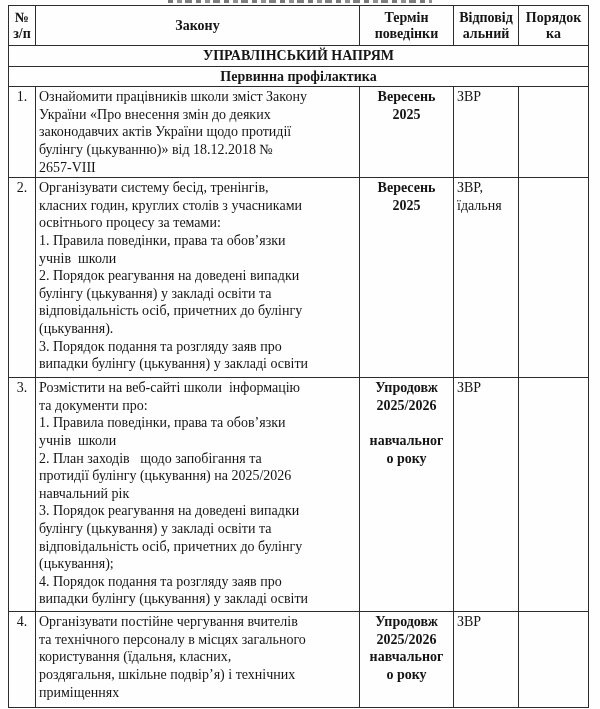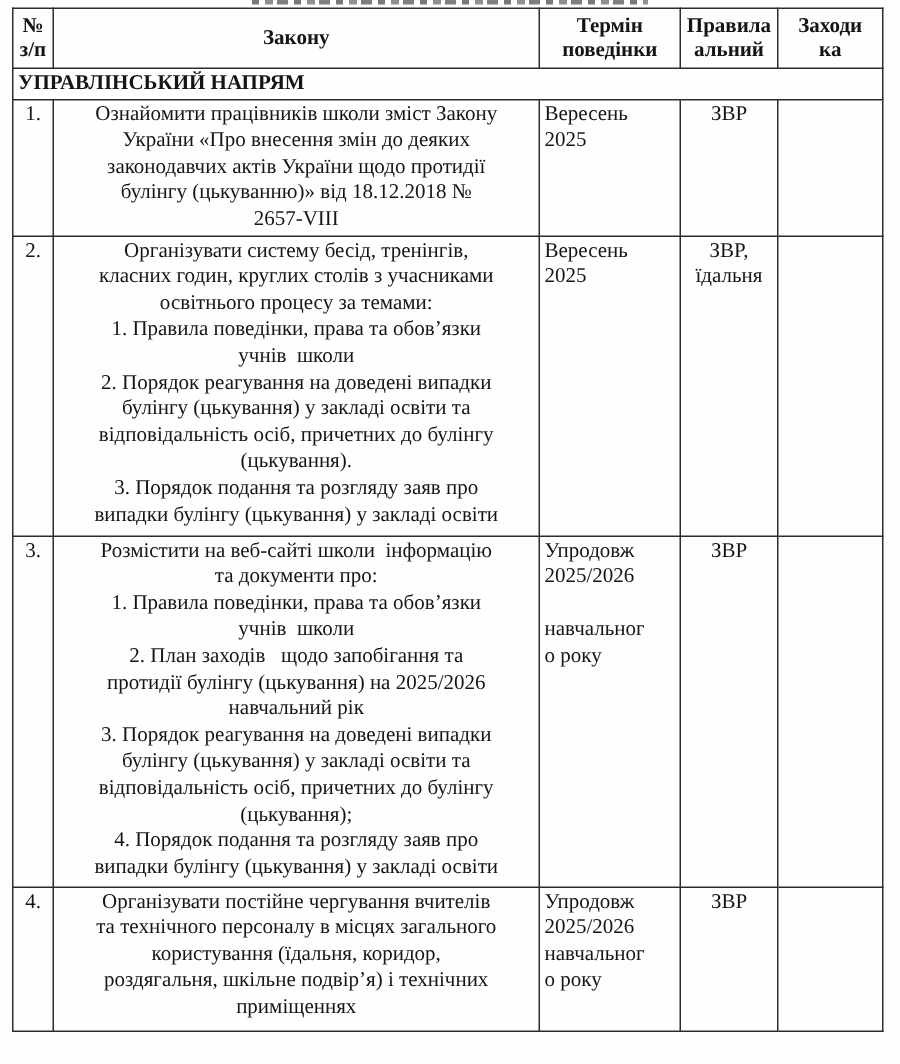--- a/index.html
+++ b/index.html
@@ -61,53 +61,54 @@
 
   .plan th {
     font-weight: bold;
     text-align: center;
     vertical-align: middle;
     white-space: pre-line;
     line-height: 16px;
     padding: 1px 1px;
   }
   .section-cell {
+    text-align: center;
     font-weight: bold;
     font-size: 15px;
     vertical-align: middle;
     line-height: 17px;
     padding: 0 2px;
   }
   .subsection-cell {
     text-align: center;
     font-weight: bold;
     font-size: 14px;
     vertical-align: middle;
     line-height: 13px;
     padding: 0 2px;
   }
   .cell-num {
     text-align: center;
     white-space: pre-wrap;
     padding-top: 2px;
   }
   .cell-activity {
-    text-align: center;
+    text-align: left;
     white-space: pre-wrap;
     padding-left: 6px;
     padding-right: 4px;
     padding-top: 2px;
   }
   .cell-term {
-    text-align: left;
-    white-space: pre-wrap;
-    padding-top: 2px;
+    text-align: center;
+    white-space: pre-wrap;
+    padding-top: 2px;
+    font-weight: bold;
   }
   .cell-resp {
-    text-align: center;
     white-space: pre-wrap;
     padding-top: 2px;
   }
   .cell-mark {
     text-align: center;
   }
 </style>
 </head>
 <body>
 
@@ -124,30 +125,33 @@
         <col class="c-mark">
     </colgroup>
 
     <tbody>
         <tr class="r-header">
       <th>№
 з/п</th>
       <th>Закону</th>
       <th>Термін
 поведінки</th>
-      <th>Правила
+      <th>Відповід
 альний</th>
-      <th>Заходи
+      <th>Порядок
 ка</th>
     </tr>
 
     <tr class="r-section">
       <td class="section-cell" colspan="5">УПРАВЛІНСЬКИЙ НАПРЯМ</td>
     </tr>
 
+    <tr class="r-subsection">
+      <td class="subsection-cell" colspan="5">Первинна профілактика</td>
+    </tr>
 
     <tr class="r-1">
       <td class="cell-num">1.</td>
       <td class="cell-activity">Ознайомити працівників школи зміст Закону
 України «Про внесення змін до деяких
 законодавчих актів України щодо протидії
 булінгу (цькуванню)» від 18.12.2018 №
 2657-VIII</td>
       <td class="cell-term">Вересень
 2025</td>
@@ -196,21 +200,21 @@
 навчальног
 о року</td>
       <td class="cell-resp">ЗВР</td>
       <td class="cell-mark"></td>
     </tr>
 
     <tr class="r-4">
       <td class="cell-num">4.</td>
       <td class="cell-activity">Організувати постійне чергування вчителів
 та технічного персоналу в місцях загального
-користування (їдальня, коридор,
+користування (їдальня, класних,
 роздягальня, шкільне подвір’я) і технічних
 приміщеннях</td>
       <td class="cell-term">Упродовж
 2025/2026
 навчальног
 о року</td>
       <td class="cell-resp">ЗВР</td>
       <td class="cell-mark"></td>
     </tr>
   </tbody>

